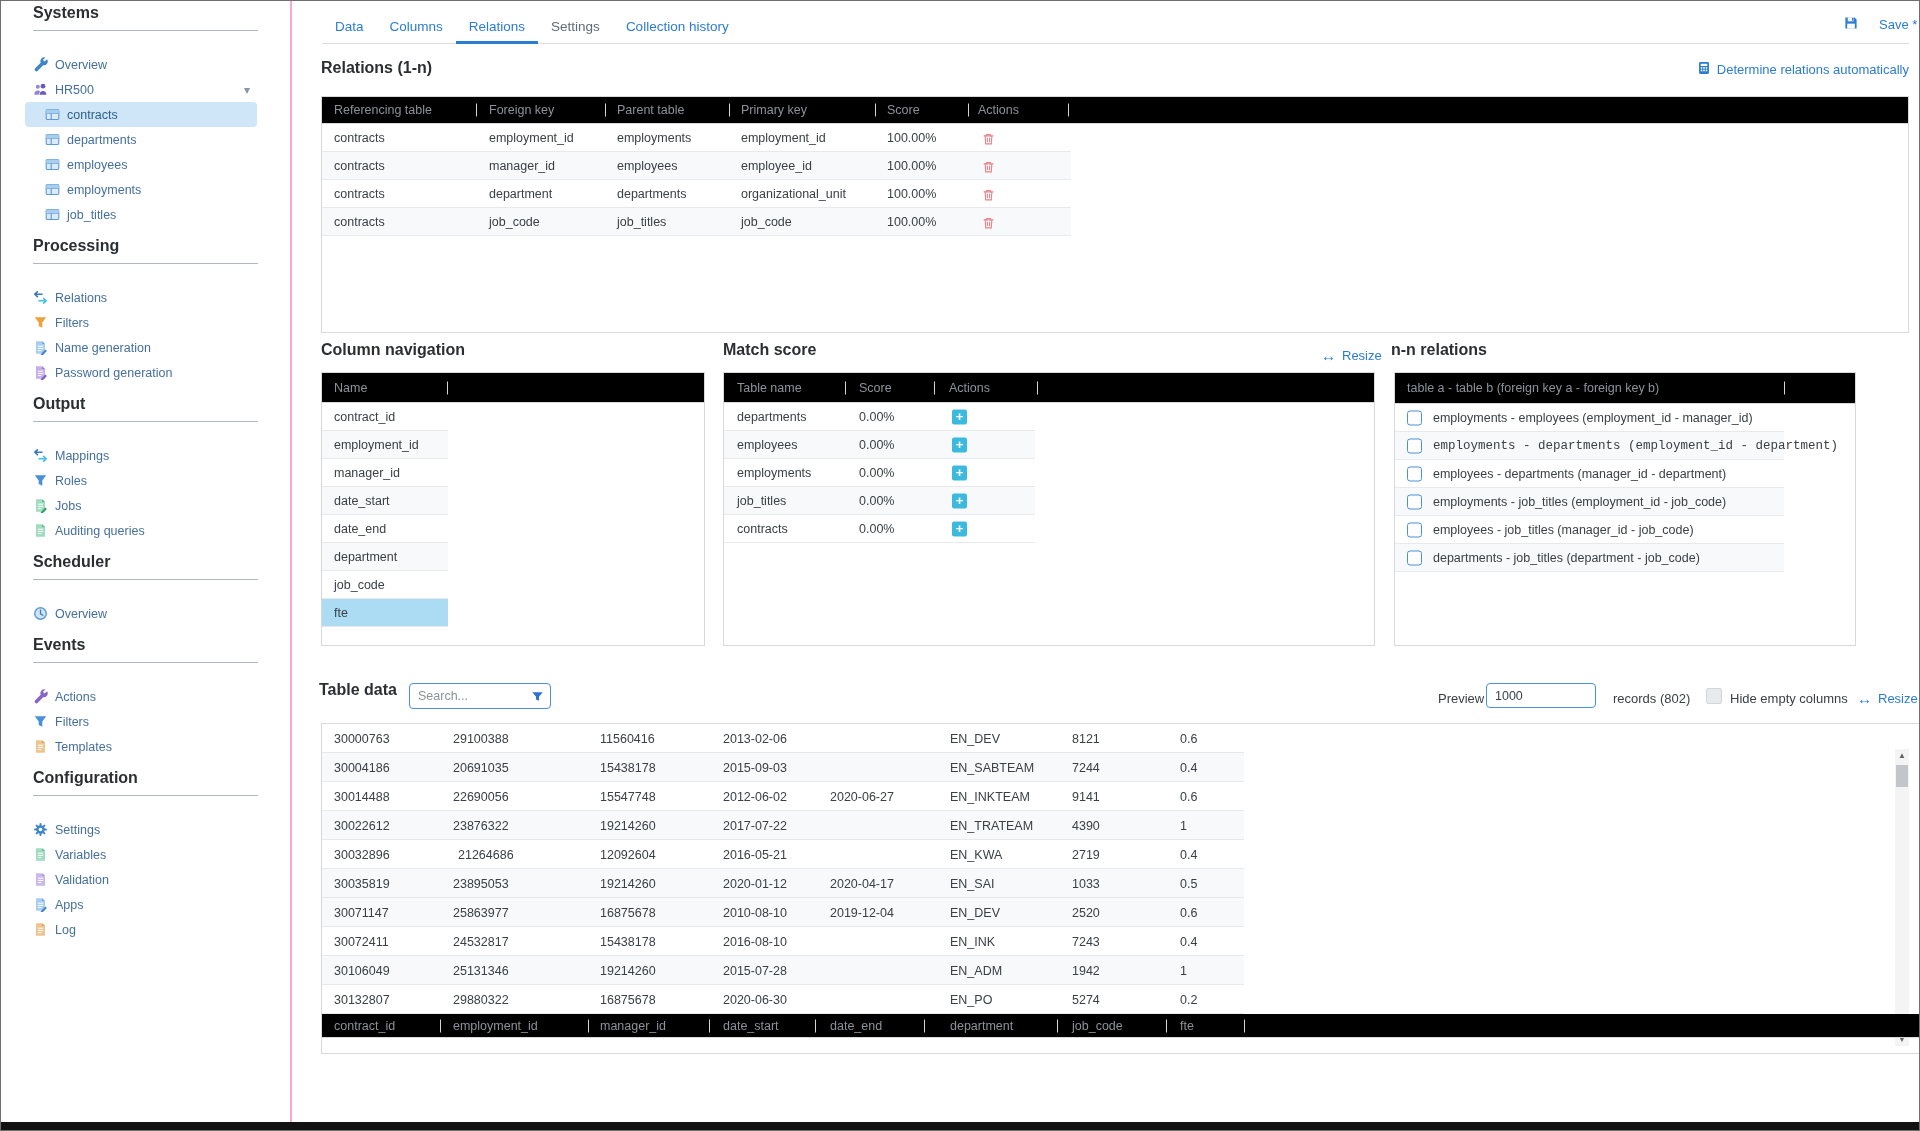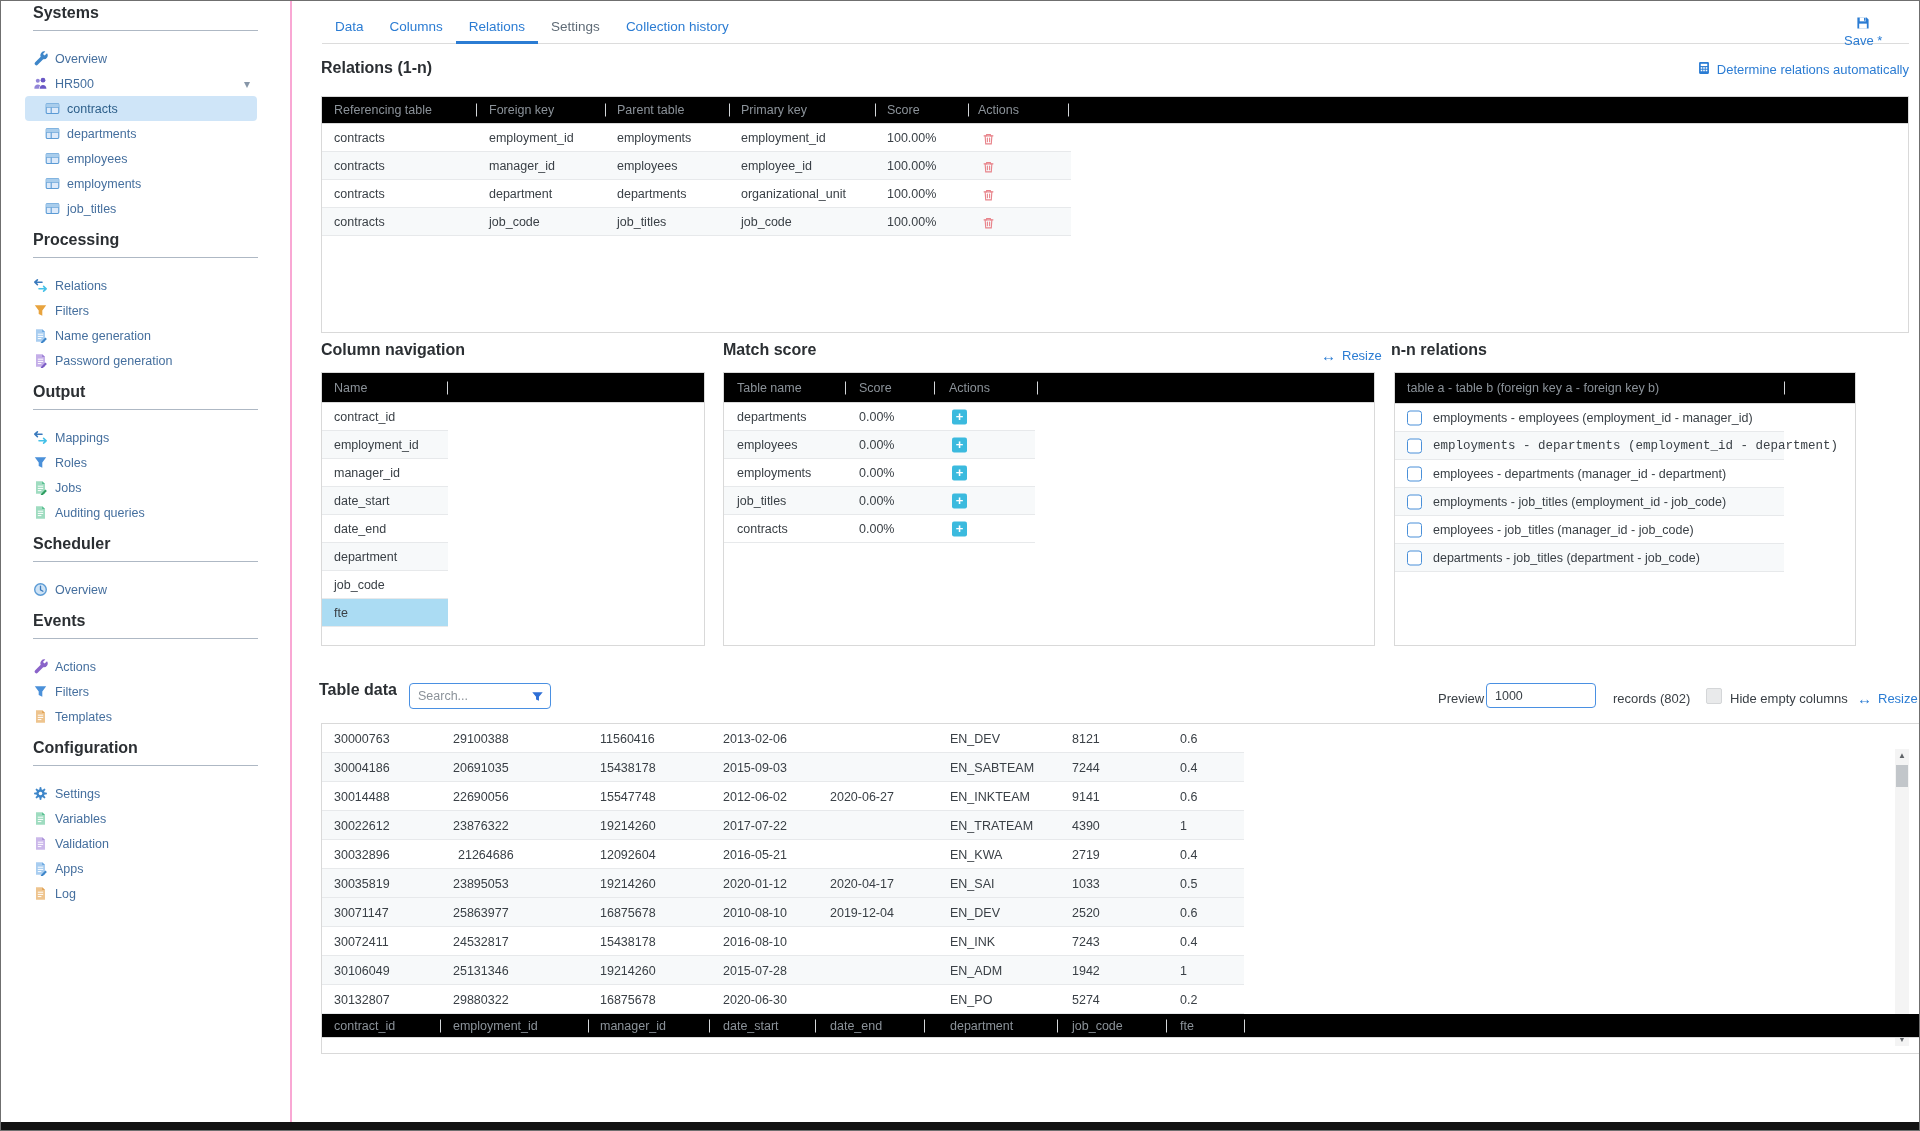--- a/index.html
+++ b/index.html
@@ -12,38 +12,38 @@
   .abs { position:absolute; }
 
   
   #sidebar {
     position:absolute; left:0; top:0; bottom:8px; width:291px;
     background:#fff; border-right:2px solid #f9a8d4; padding-top:1px; overflow:hidden;
   }
   .side-heading { font-size:16px; line-height:22px; font-weight:bold; color:#2b2f33; margin:8px 0 0 32px; }
   .side-section:first-child .side-heading { margin-top:0; }
   .side-rule { height:1px; background:#aeb8c4; margin:6px 32px 0 32px; }
-  .side-items { margin-top:15px; }
+  .side-items { margin-top:21px; }
   .side-item { display:flex; align-items:center; height:25px; padding-left:32px; cursor:pointer; }
   .side-item.child { padding-left:44px; }
   .side-item.selected { background:#cfe5f8; border-radius:4px; margin-left:24px; margin-right:33px; padding-left:20px; }
   .side-icon { width:15px; height:15px; display:inline-flex; flex:0 0 15px; }
   .side-icon svg { width:15px; height:15px; }
   .side-label { font-size:12.5px; color:#456f9e; margin-left:7px; white-space:nowrap; }
   .side-item.selected .side-label { color:#2d5f8a; }
   .chev { margin-left:auto; margin-right:40px; color:#8796a8; font-size:12px; line-height:1; }
 
   
   #tabs { position:absolute; left:321px; top:10px; display:flex; height:33px; }
   .tab { padding:0 13px; font-size:13.5px; line-height:31px; color:#2b7cd3; cursor:pointer; white-space:nowrap; }
   .tab.muted { color:#5f6b76; }
   .tab.active { color:#2b7cd3; border-bottom:3px solid #2b7cd3; }
   #tabs-line { position:absolute; left:321px; top:42px; width:1587px; height:1px; background:#dcdcdc; }
-  #save { position:absolute; left:1843px; top:15px; display:flex; align-items:center; gap:0;
-          font-size:13px; color:#2b7cd3; cursor:pointer;flex-direction:column; }
+  #save { position:absolute; left:1843px; top:15px; display:flex; align-items:center; gap:21px;
+          font-size:13px; color:#2b7cd3; cursor:pointer; }
   #save svg { width:14px; height:14px; }
 
   
   .sec-title { font-size:16px; font-weight:bold; color:#2b2f33; white-space:nowrap; }
   .blue-link { display:flex; align-items:center; gap:6px; font-size:13px; color:#2b7cd3; cursor:pointer; white-space:nowrap; }
   .blue-link svg { width:14px; height:14px; }
   .arrow-glyph { font-size:15px; font-weight:bold; line-height:1; color:#2b7cd3; }
 
   
   .panel { position:absolute; background:#fff; border:1px solid #d9d9d9; overflow:hidden; }

